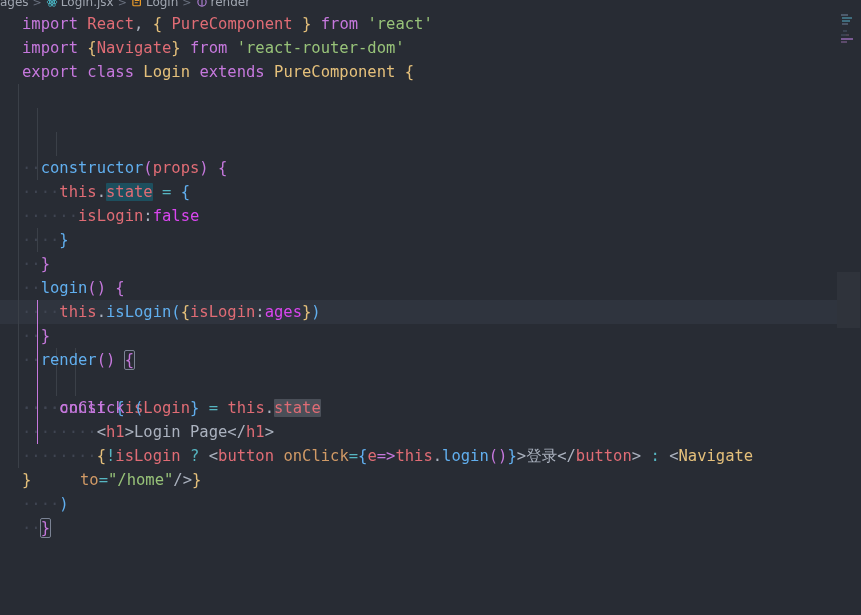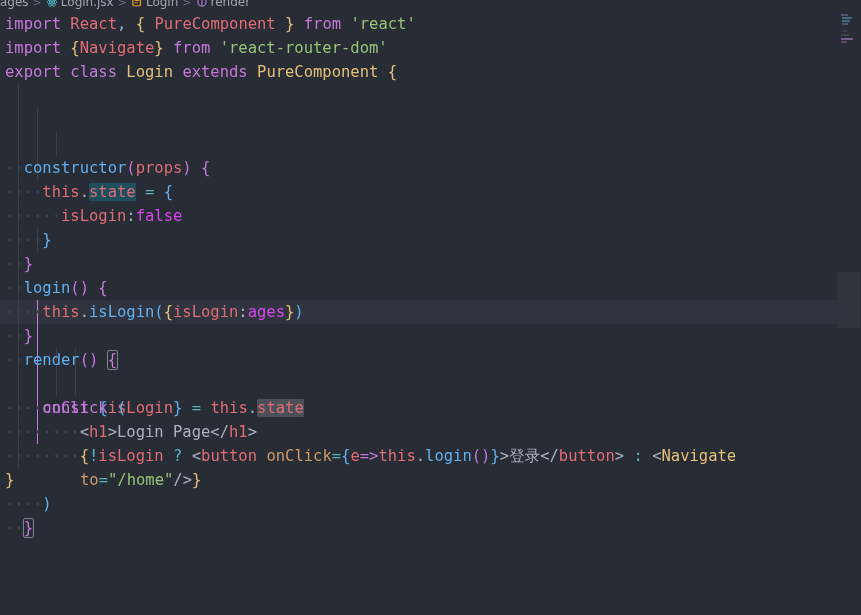--- a/index.html
+++ b/index.html
@@ -24,21 +24,21 @@
 
   
   #editor {
     position:absolute; left:0; top:12px; width:861px; height:603px;
     overflow:hidden;
   }
   .line {
     position:relative; height:24px; line-height:24px;
     font-size:15.5px; white-space:pre; letter-spacing:0px;
   }
-  .code { position:relative; padding-left:5px; z-index:5; }
+  .code { position:relative; padding-left:22px; z-index:5; }
 
   
   .cur-line-bg {
     position:absolute; left:0; top:0; width:861px; height:24px;
     background:#2f343e; z-index:1;
   }
 
   
   .guide {
     position:absolute; top:0; width:1px; height:24px;

